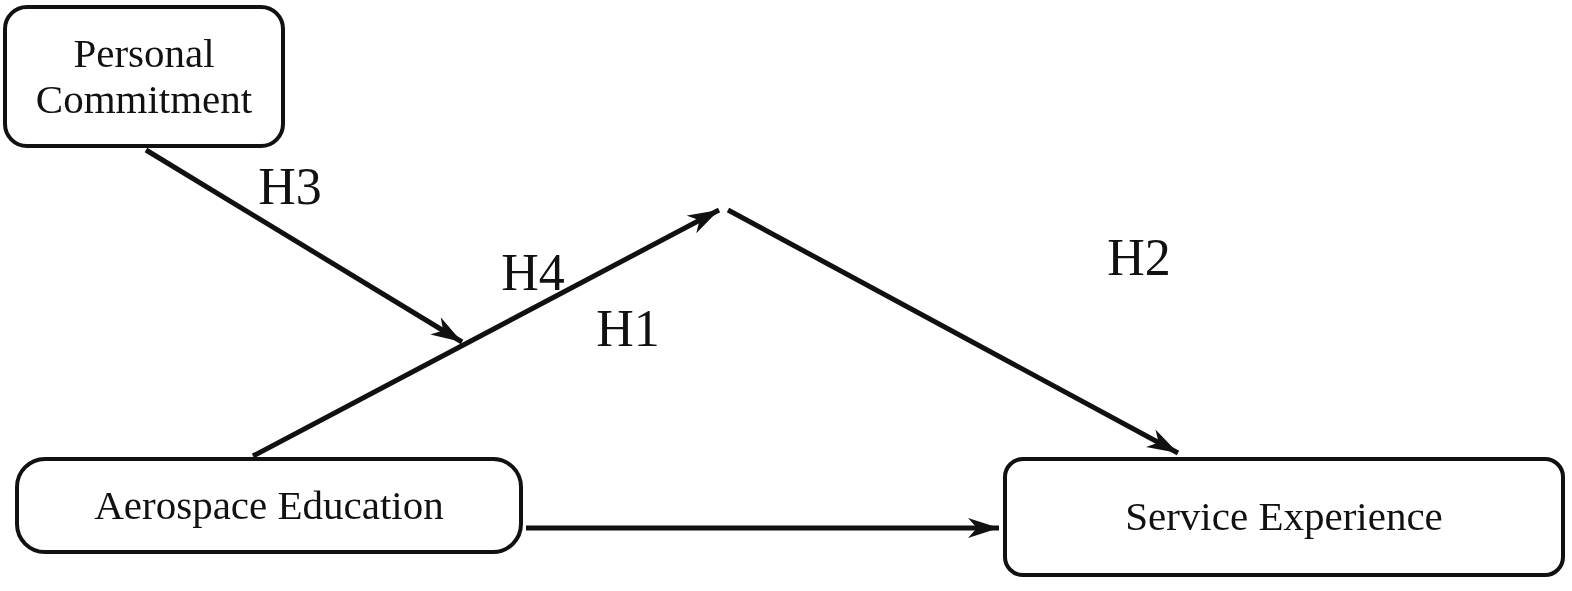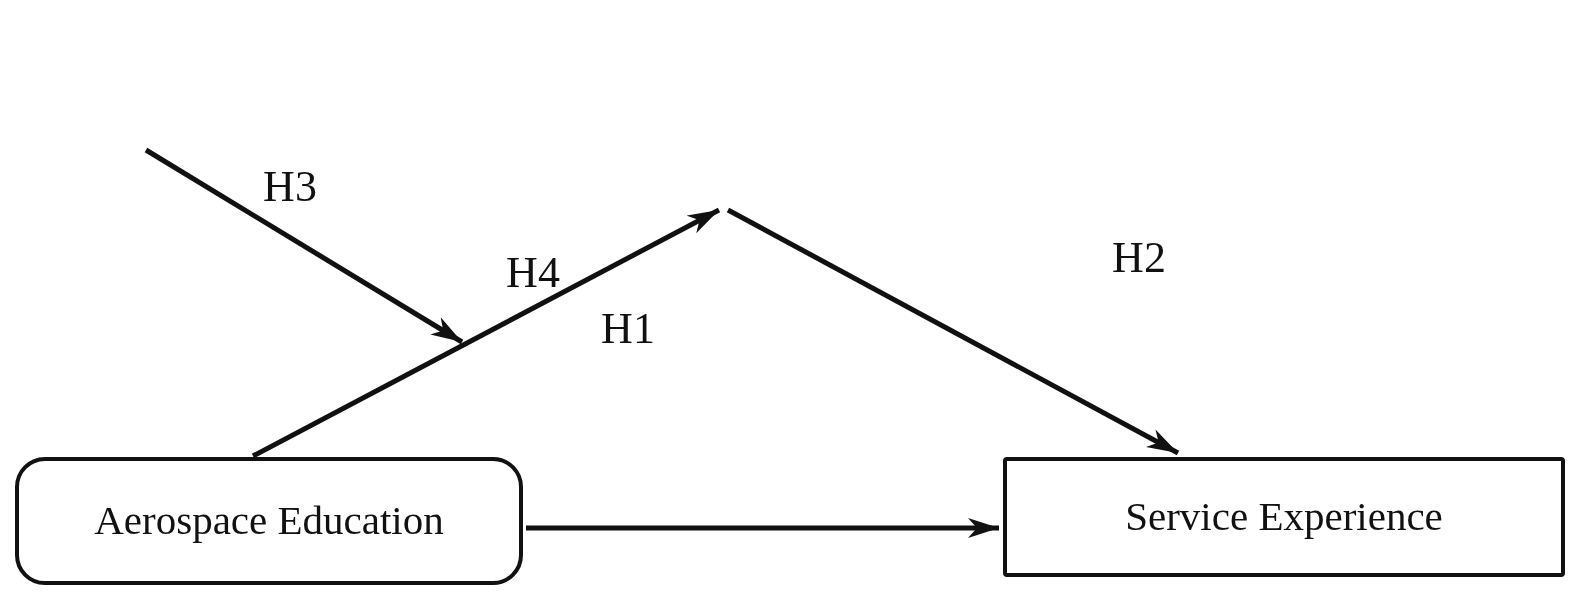--- a/index.html
+++ b/index.html
@@ -37,28 +37,28 @@
     align-items: center;
     justify-content: center;
     text-align: center;
     z-index: 2;
     font-size: 41px;
     line-height: 1.12;
     color: var(--text, #111111);
   }
   .node-personal-commitment { left: 3px;    top: 5px;   width: 282px; height: 143px; border-radius: 24px; }
   .node-quality-design      { left: 467px;  top: 33px;  width: 561px; height: 174px; border-radius: 34px; }
-  .node-aerospace-education { left: 15px;   top: 457px; width: 508px; height: 128px; border-radius: 30px; }
-  .node-service-experience  { left: 1003px; top: 457px; width: 562px; height: 120px; border-radius: 4px; }
+  .node-aerospace-education { left: 15px;   top: 457px; width: 508px; height: 97px; border-radius: 30px; }
+  .node-service-experience  { left: 1003px; top: 457px; width: 562px; height: 120px; border-radius: 20px; }
   .node .label { display: block; padding: 0 10px; }
   .node-personal-commitment .label { max-width: 240px; }
   .hlabel {
     position: absolute;
     transform: translate(-50%, -50%);
-    font-size: 44px;
+    font-size: 52px;
     z-index: 3;
     color: var(--text, #111111);
     white-space: nowrap;
   }
   .hlabel-h1 { left: 628px;  top: 328px; }
   .hlabel-h2 { left: 1139px; top: 257px; }
   .hlabel-h3 { left: 290px;  top: 186px; }
   .hlabel-h4 { left: 533px;  top: 272px; }
 </style>
 </head>
@@ -71,20 +71,23 @@
       <marker id="arrowhead" markerUnits="userSpaceOnUse" markerWidth="34" markerHeight="22" viewBox="0 0 34 22" refX="31" refY="11" orient="auto">
         <path d="M0,1 L31,11 L0,21 L9,11 Z" style="fill: var(--line, #111111);"></path>
       </marker>
     </defs>
     <line x1="526" y1="528" x2="999" y2="528" marker-end="url(#arrowhead)"></line>
     <line x1="728" y1="210" x2="1178" y2="453" marker-end="url(#arrowhead)"></line>
     <line x1="146" y1="150" x2="462" y2="342" marker-end="url(#arrowhead)"></line>
     <line x1="253" y1="456" x2="719" y2="210" marker-end="url(#arrowhead)"></line>
   </svg>
 
+  <div class="node node-personal-commitment">
+    <span class="label">Personal Commitment</span>
+  </div>
 
 
   <div class="node node-aerospace-education">
     <span class="label">Aerospace Education</span>
   </div>
 
   <div class="node node-service-experience">
     <span class="label">Service Experience</span>
   </div>
 

